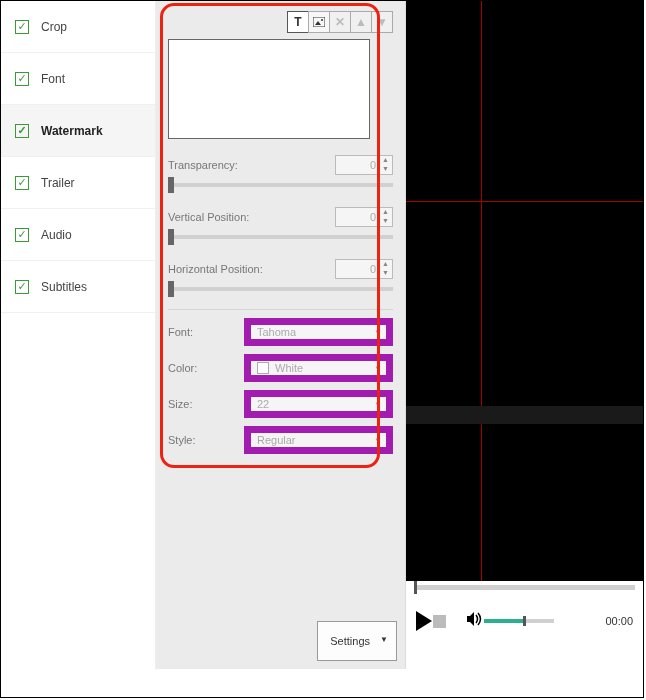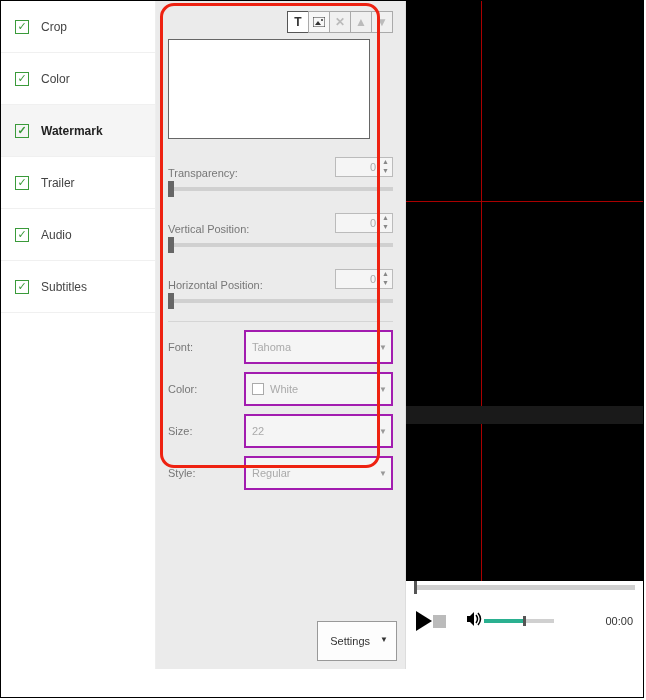--- a/index.html
+++ b/index.html
@@ -13,32 +13,32 @@
 .sidebar-item.active { background: #f5f5f5; font-weight: bold; color: #222; }
 .checkbox { width: 14px; height: 14px; border: 1px solid #3a9a3a; display: inline-flex; align-items: center; justify-content: center; color: #3a9a3a; font-size: 11px; }
 .middle { width: 250px; background: #ebebeb; padding: 6px; display: flex; flex-direction: column; gap: 0; position: relative; border-right: 1px solid #ddd; }
 .highlight { position: absolute; top: 2px; left: 4px; width: 220px; height: 465px; border: 3px solid #e21; border-radius: 14px; pointer-events: none; z-index: 10; }
 .toolbar { display: flex; justify-content: flex-end; gap: 0; margin: 4px 6px 6px 4px; }
 .tool-btn { width: 22px; height: 22px; border: 1px solid #aaa; background: #f7f7f7; font-size: 12px; font-weight: bold; display: inline-flex; align-items: center; justify-content: center; color: #333; margin-left: -1px; cursor: pointer; }
 .tool-btn.active { background: #fff; border-color: #555; }
 .tool-btn.disabled { color: #bbb; background: #f0f0f0; }
 .text-area { width: 202px; height: 100px; background: #fff; border: 1px solid #666; margin: 0 6px 10px 6px; }
 .ctrl-row { display: flex; align-items: center; justify-content: space-between; padding: 0 6px; margin-top: 6px; }
-.ctrl-label { font-size: 11px; color: #777; margin-top: 12px; }
+.ctrl-label { font-size: 11px; color: #777; }
 .spin { width: 58px; height: 20px; border: 1px solid #bbb; background: #f5f5f5; font-size: 11px; color: #aaa; display: flex; align-items: center; justify-content: flex-end; padding-right: 2px; position: relative; }
 .spin .num { padding-right: 14px; }
 .spin .arrows { position: absolute; right: 1px; top: 0; width: 12px; height: 100%; display: flex; flex-direction: column; }
 .spin .ar { flex: 1; font-size: 7px; line-height: 8px; text-align: center; color: #888; border-left: 1px solid #ccc; }
 .slider { height: 16px; margin: 2px 6px 8px 6px; position: relative; }
 .slider-track { position: absolute; top: 6px; left: 0; right: 0; height: 4px; background: #d0d0d0; }
 .slider-thumb { position: absolute; top: 0; left: 0; width: 6px; height: 16px; background: #666; }
 .sep { height: 1px; background: #d5d5d5; margin: 4px 6px; }
 .form-row { display: flex; align-items: center; padding: 4px 6px; gap: 16px; }
 .form-row .lbl { width: 60px; font-size: 11px; color: #777; }
-.form-row .sel { flex: 1; height: 34px; border: 2px solid #a21caf; background: #f5f5f5; font-size: 11px; color: #aaa; display: flex; align-items: center; padding: 0 6px; position: relative; }
+.form-row .sel { flex: 1; height: 28px; border: 7px solid #a21caf; background: #f5f5f5; font-size: 11px; color: #aaa; display: flex; align-items: center; padding: 0 6px; position: relative; }
 .form-row .sel .dd { position: absolute; right: 4px; font-size: 8px; color: #999; }
 .form-row .sel .cb { width: 12px; height: 12px; border: 1px solid #aaa; margin-right: 6px; background: #fff; }
 .settings-bar { position: absolute; bottom: 8px; right: 8px; }
 .settings-btn { height: 40px; padding: 0 26px 0 12px; border: 1px solid #999; background: #fdfdfd; font-size: 11px; color: #333; position: relative; cursor: pointer; }
 .settings-btn .dd { position: absolute; right: 8px; font-size: 8px; }
 .preview { flex: 1; background: #1a1a1a; position: relative; }
 .preview-canvas { position: absolute; top: 0; left: 0; right: 0; bottom: 88px; background: #000; }
 .guide-v { position: absolute; top: 0; bottom: 0; left: 75px; width: 1px; background: #a00; }
 .guide-h { position: absolute; left: 0; right: 0; top: 200px; height: 1px; background: #a00; }
 .box-gap-v { position: absolute; left: 0; right: 0; top: 405px; height: 18px; background: #1a1a1a; }
@@ -60,21 +60,21 @@
 
 <div class="window">
   <div class="content">
     <div class="sidebar">
       <div class="sidebar-item">
         <span class="checkbox">✓</span>
         <span>Crop</span>
       </div>
       <div class="sidebar-item">
         <span class="checkbox">✓</span>
-        <span>Color</span>
+        <span>Font</span>
       </div>
       <div class="sidebar-item active">
         <span class="checkbox">✓</span>
         <span>Watermark</span>
       </div>
       <div class="sidebar-item">
         <span class="checkbox">✓</span>
         <span>Trailer</span>
       </div>
       <div class="sidebar-item">

